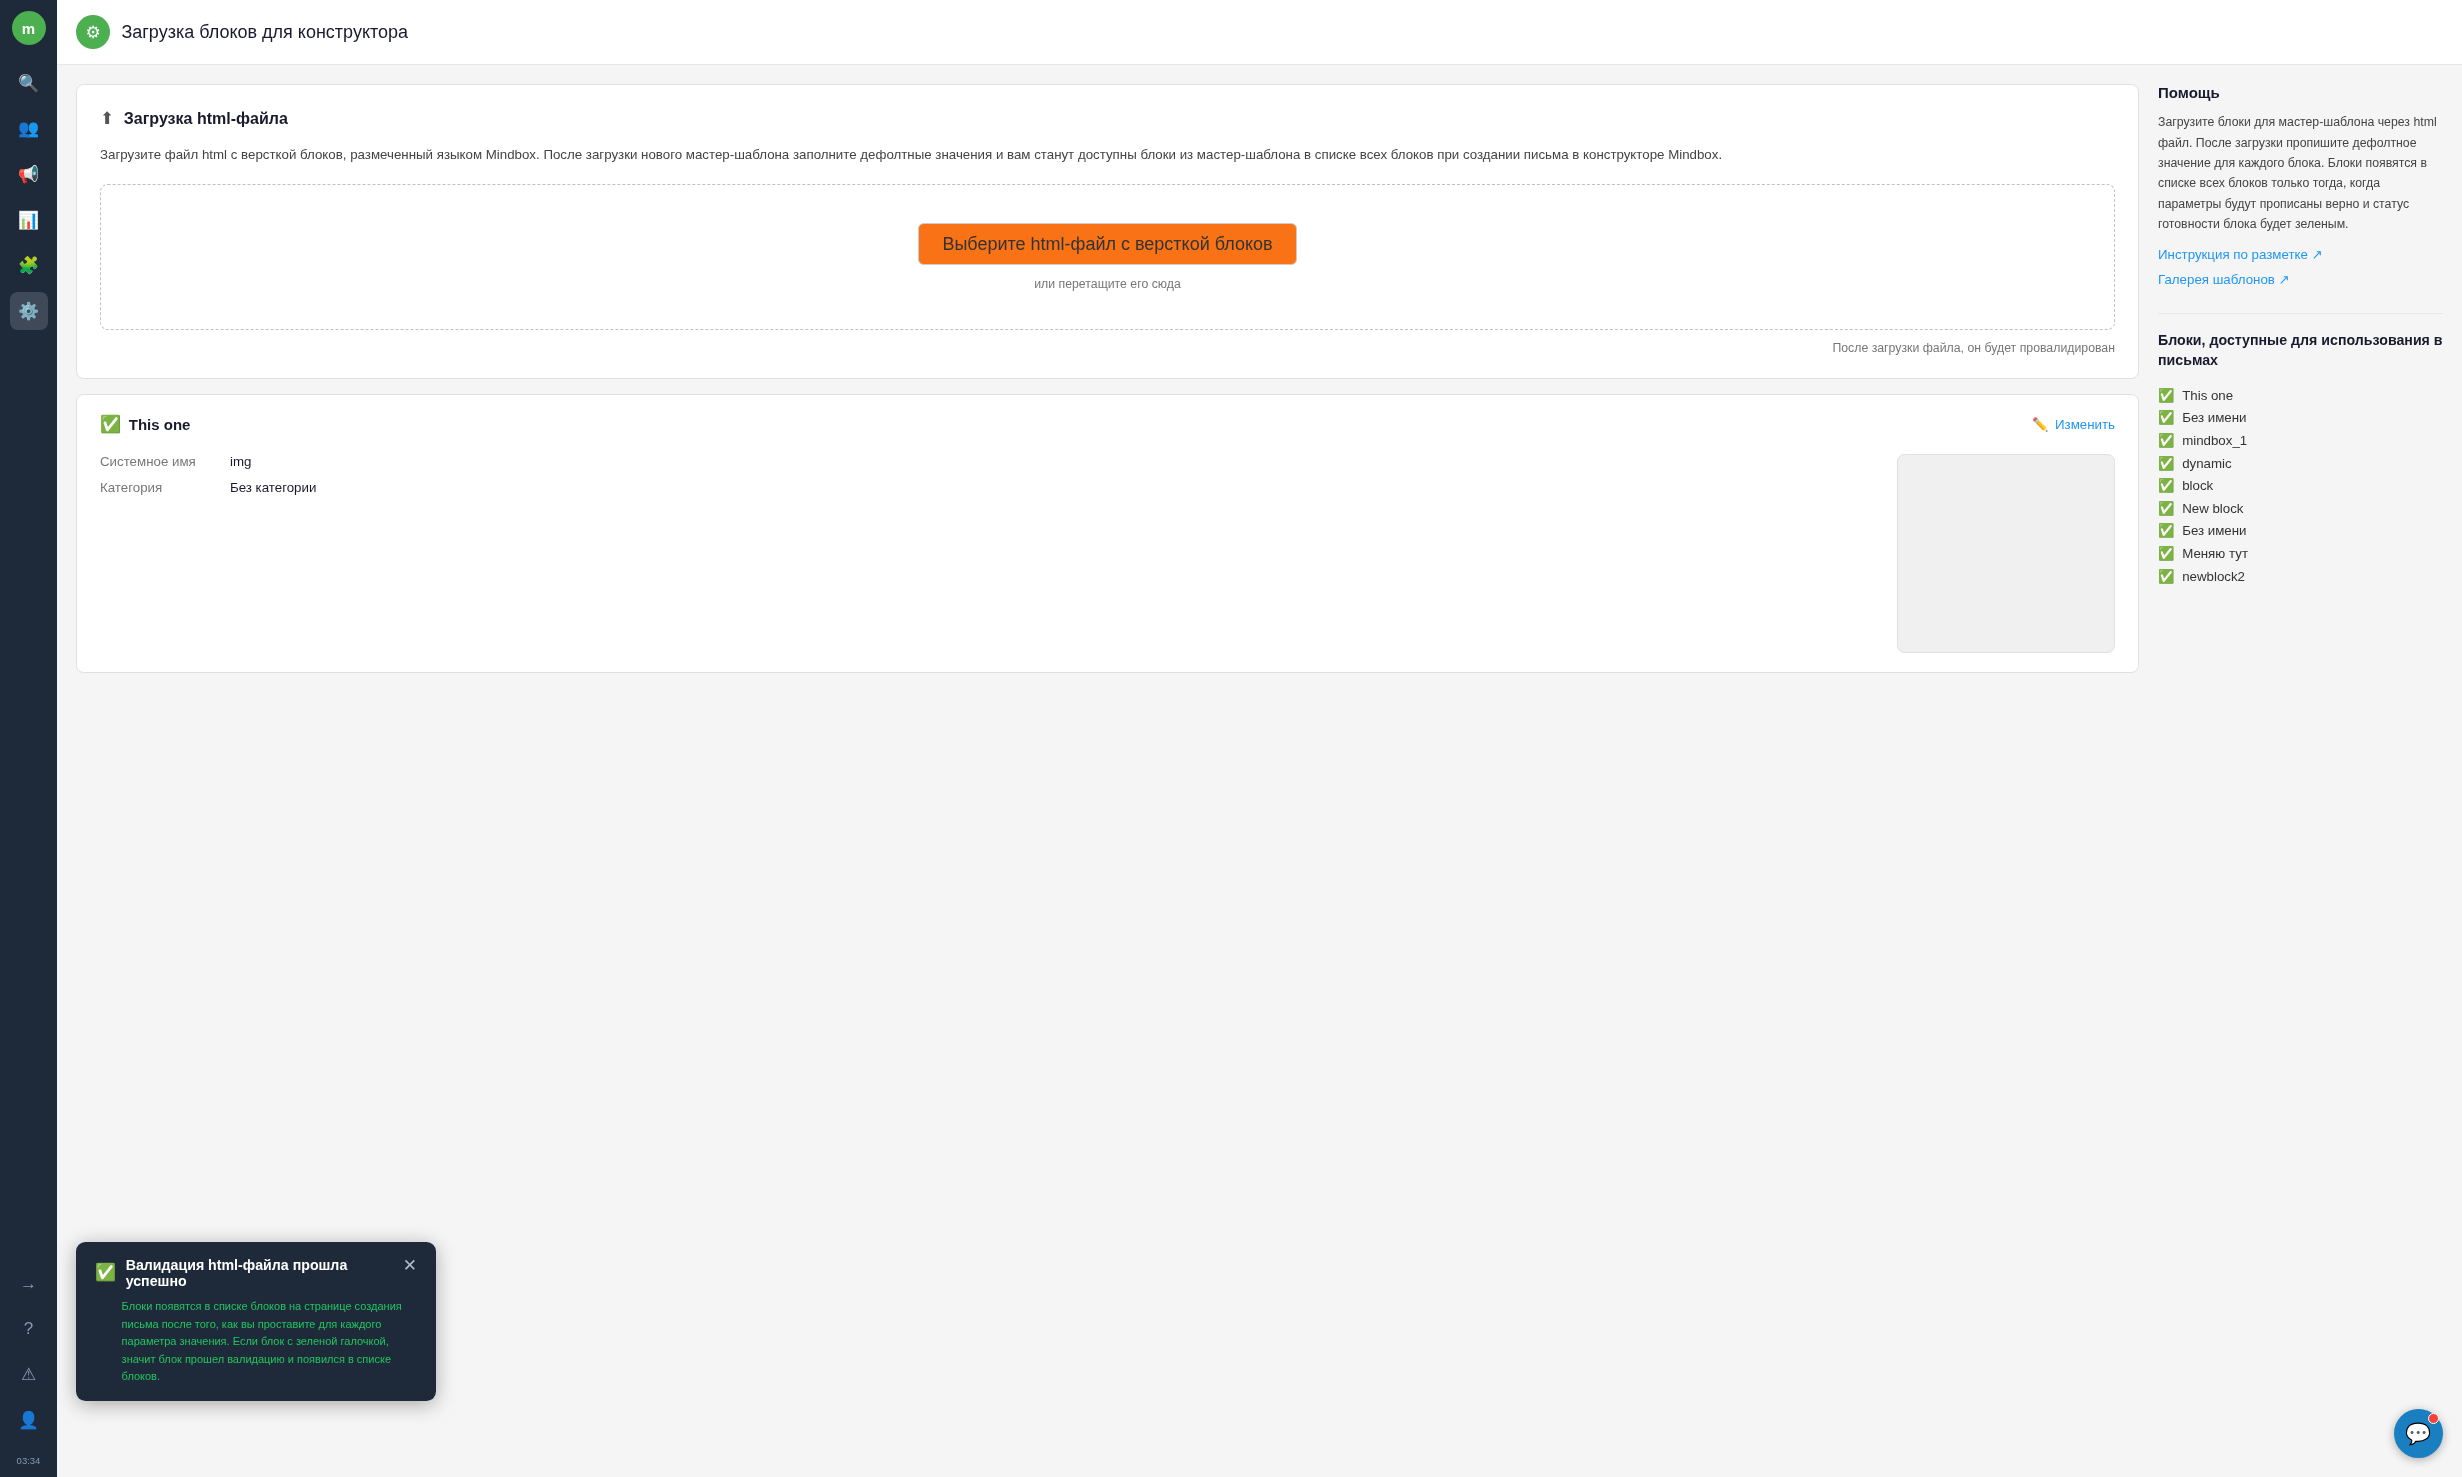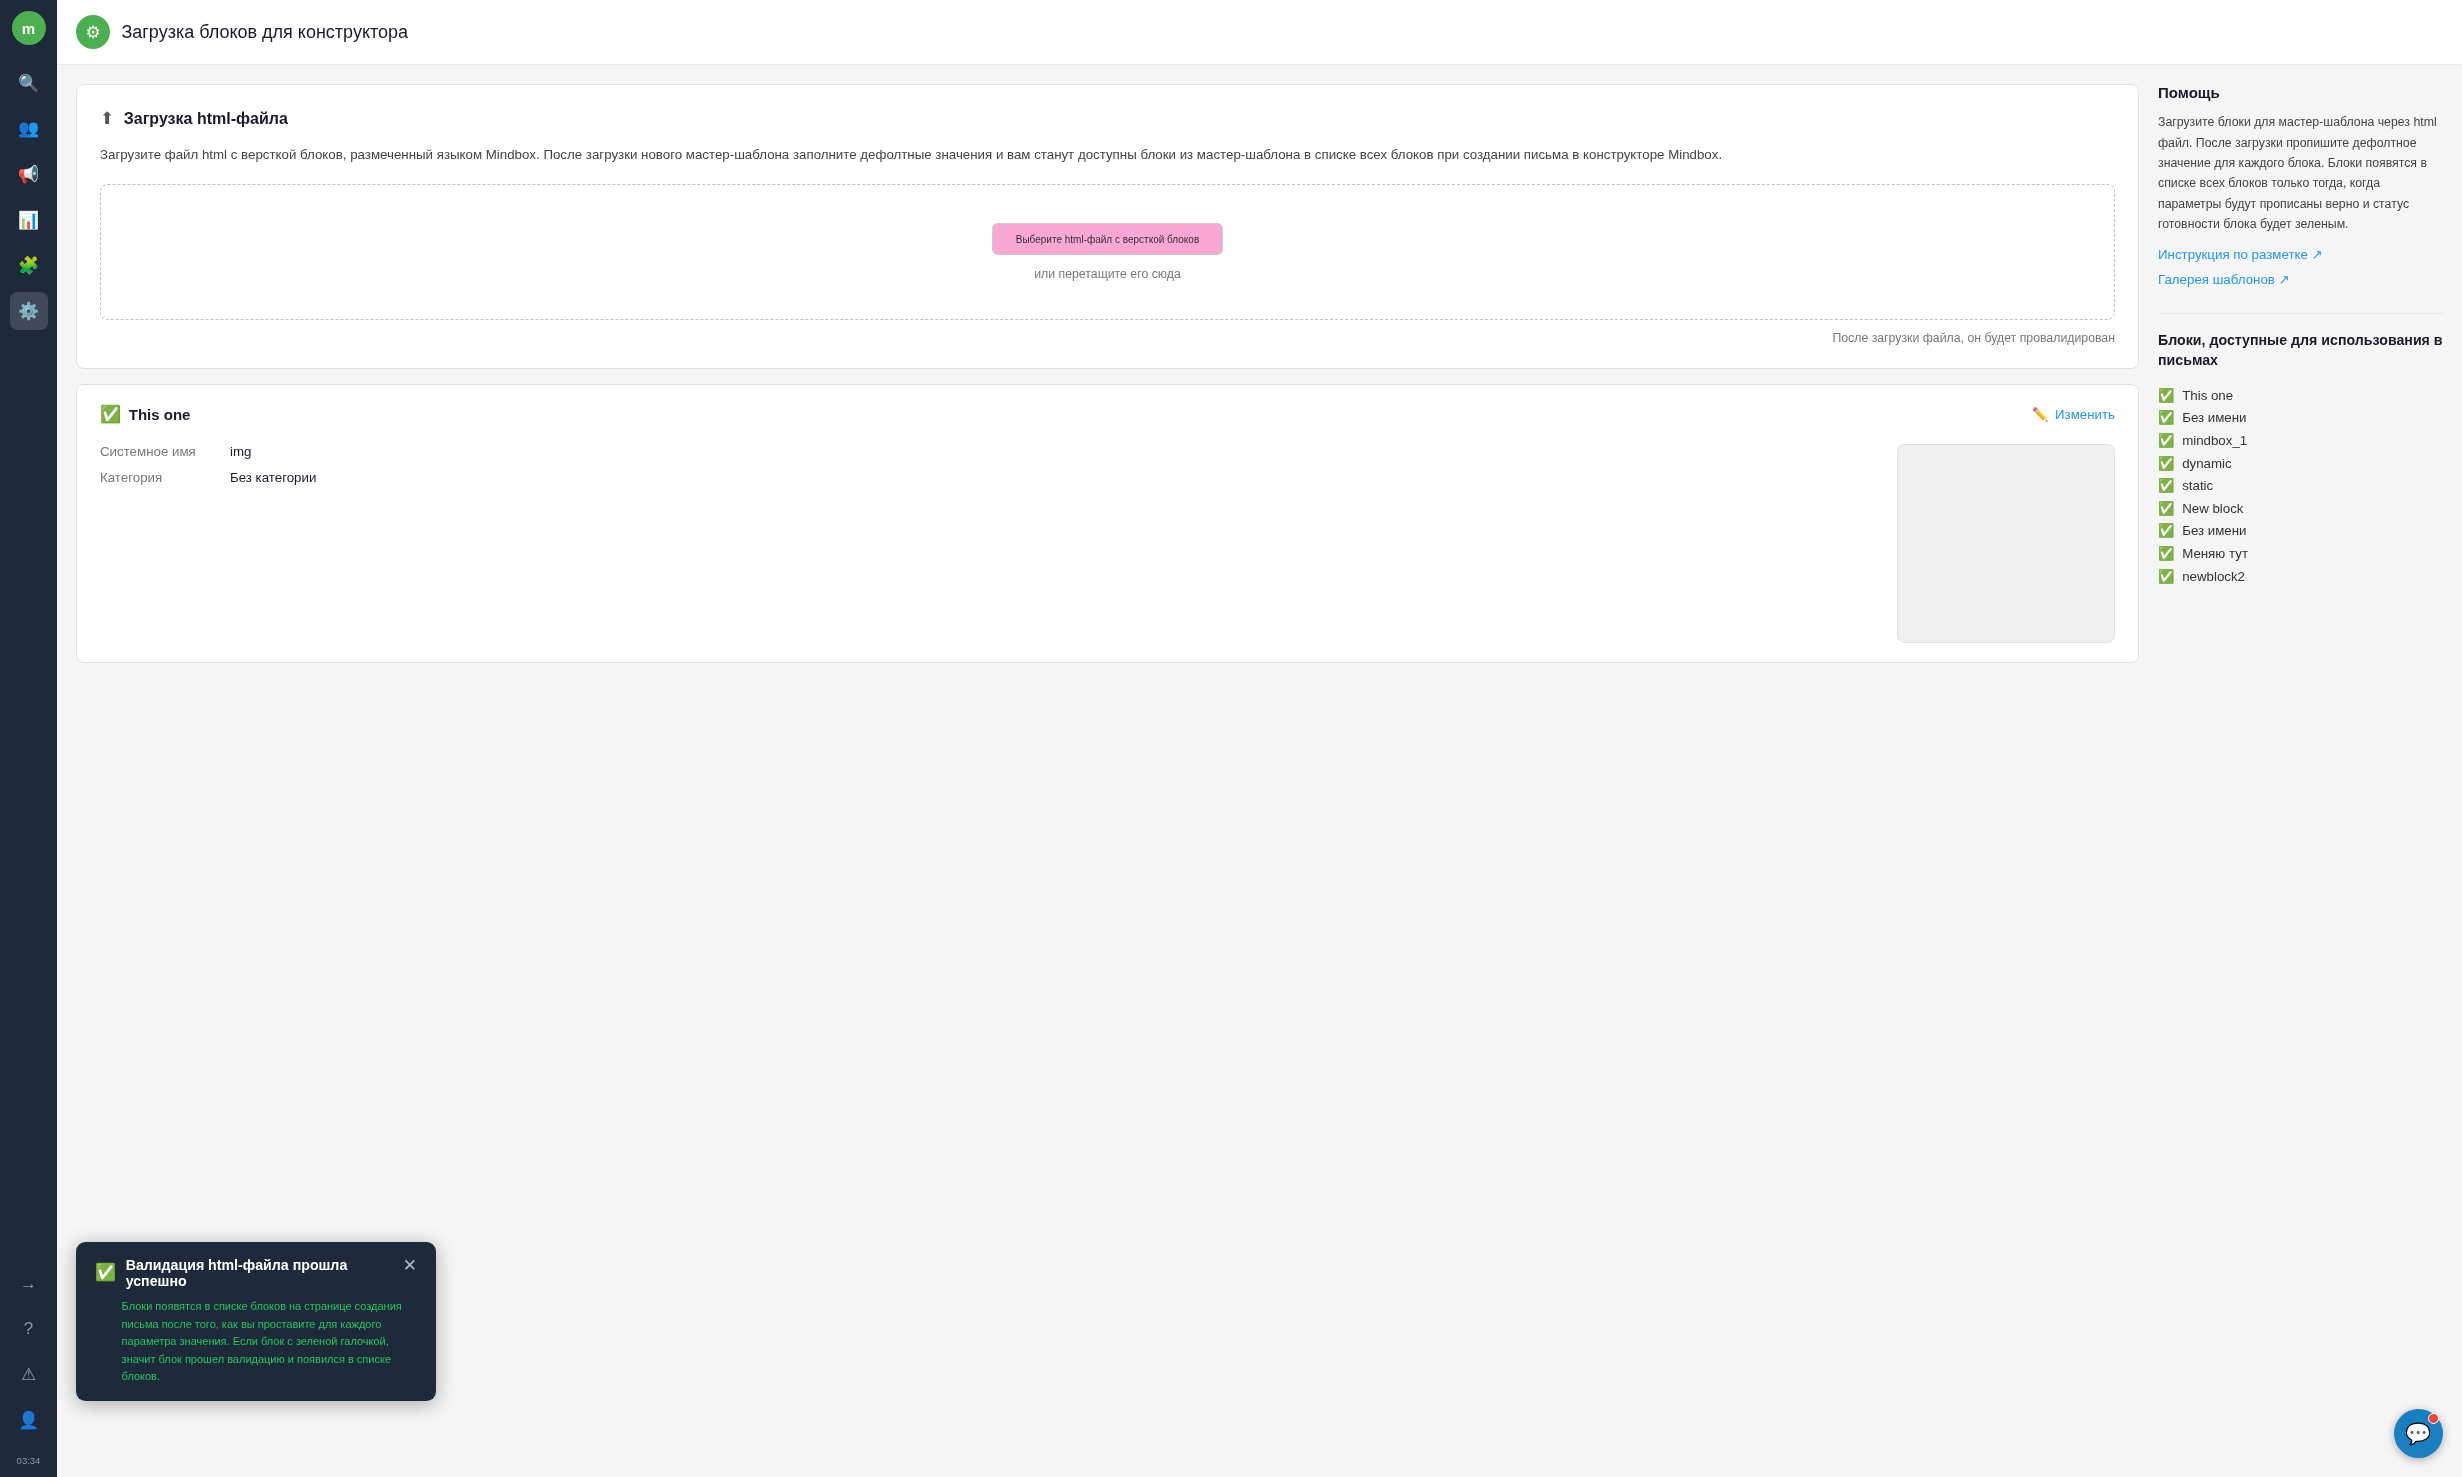--- a/index.html
+++ b/index.html
@@ -122,24 +122,24 @@
       border-radius: 7.6px;
       padding: 38px;
       display: flex;
       flex-direction: column;
       align-items: center;
       gap: 11.4px;
       margin-bottom: 11.4px;
     }
     .upload-btn {
       border: 0.9px solid #ccc;
-      background: #f9a8d4;
+      background: #f97316;
       padding: 9.5px 23px;
       border-radius: 5.7px;
-      font-size: 10px;
+      font-size: 18px;
       color: #333;
       cursor: pointer;
     }
     .drop-hint {
       font-size: 12.3px;
       color: #777;
     }
     .validation-note {
       font-size: 12.3px;
       color: #777;
@@ -430,21 +430,21 @@
             <div class="block-list-item">
               <span style="color:#4caf50;">✅</span>
               <span>mindbox_1</span>
             </div>
             <div class="block-list-item">
               <span style="color:#4caf50;">✅</span>
               <span>dynamic</span>
             </div>
             <div class="block-list-item">
               <span style="color:#4caf50;">✅</span>
-              <span>static</span>
+              <span>block</span>
             </div>
             <div class="block-list-item">
               <span style="color:#4caf50;">✅</span>
               <span>New block</span>
             </div>
             <div class="block-list-item">
               <span style="color:#4caf50;">✅</span>
               <span>Без имени</span>
             </div>
             <div class="block-list-item">

